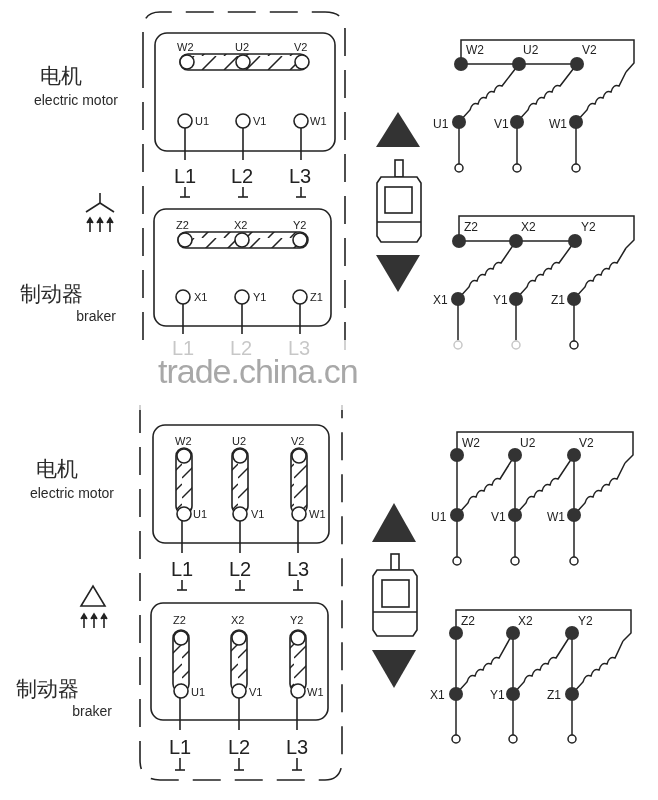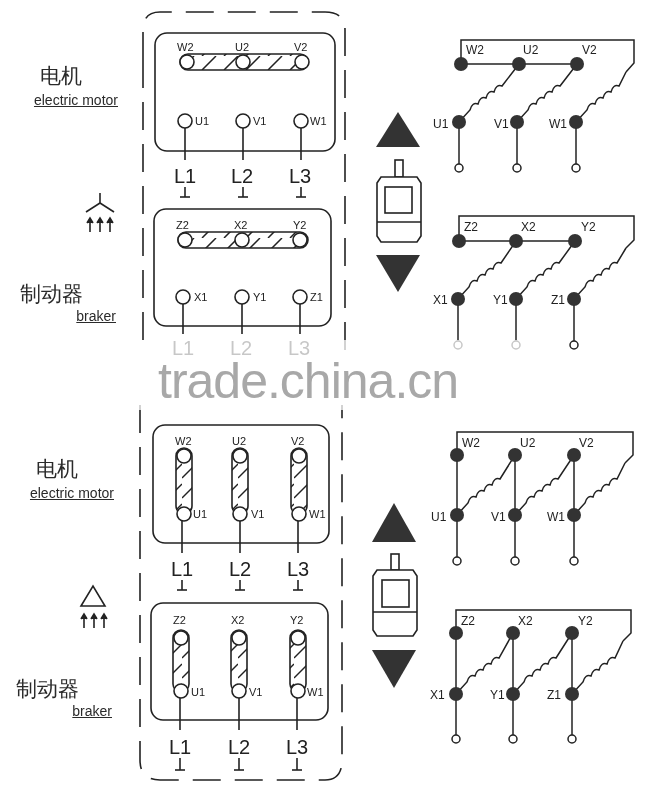--- a/index.html
+++ b/index.html
@@ -1,20 +1,20 @@
 <!DOCTYPE html>
 <html><head>
 <meta charset="utf-8">
 <style>
   html,body{margin:0;padding:0;background:#fff;}
   body{width:658px;height:800px;position:relative;overflow:hidden;font-family:"Liberation Sans",sans-serif;color:#222;}
   .abs{position:absolute;}
   .cn{font-family:"DejaVu Sans",sans-serif;font-size:21px;color:#2a2a2a;text-align:left;}
-  .en{font-size:14px;color:#2a2a2a;text-align:right;white-space:nowrap;text-decoration:underline;}
-  .wm{font-family:"Liberation Sans",sans-serif;font-size:50px;color:#a8a8a8;letter-spacing:-1px;}
+  .en{font-size:14px;color:#2a2a2a;text-align:right;white-space:nowrap;}
+  .wm{font-family:"Liberation Sans",sans-serif;font-size:34px;color:#a8a8a8;letter-spacing:-1px;}
   svg text{font-family:"Liberation Sans",sans-serif;fill:#222;}
 </style>
 </head>
 <body>
 
 <div class="abs cn" style="left:40px;top:62px;width:78px;">电机</div>
 <div class="abs en" style="left:0px;top:92px;width:118px;">electric motor</div>
 <div class="abs cn" style="left:20px;top:280px;width:98px;">制动器</div>
 <div class="abs en" style="left:0px;top:308px;width:116px;">braker</div>
 

